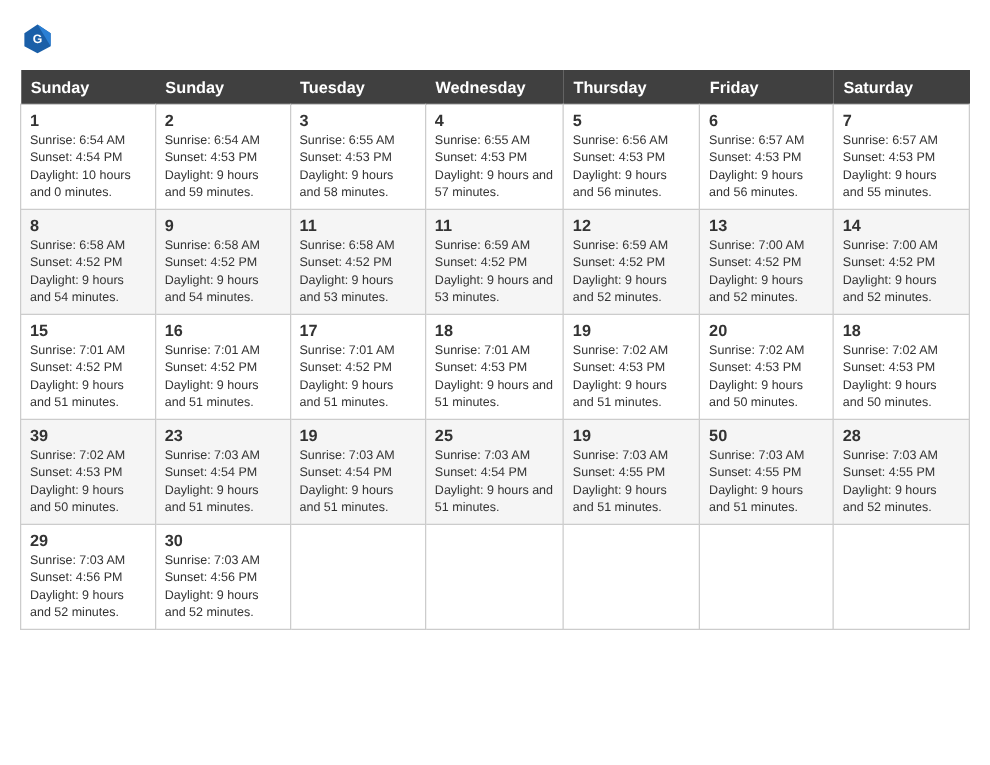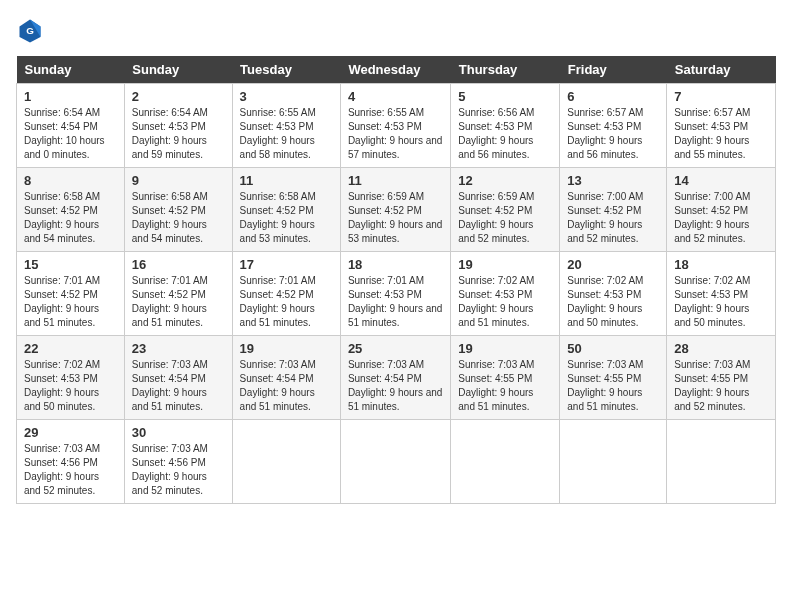--- a/index.html
+++ b/index.html
@@ -212,21 +212,21 @@
           <span class="day-number">20</span>
           <div class="day-info">Sunrise: 7:02 AM<br>Sunset: 4:53 PM<br>Daylight: 9 hours and 50 minutes.</div>
         </td>
         <td>
           <span class="day-number">18</span>
           <div class="day-info">Sunrise: 7:02 AM<br>Sunset: 4:53 PM<br>Daylight: 9 hours and 50 minutes.</div>
         </td>
       </tr>
       <tr>
         <td>
-          <span class="day-number">22</span>
+          <span class="day-number">39</span>
           <div class="day-info">Sunrise: 7:02 AM<br>Sunset: 4:53 PM<br>Daylight: 9 hours and 50 minutes.</div>
         </td>
         <td>
           <span class="day-number">23</span>
           <div class="day-info">Sunrise: 7:03 AM<br>Sunset: 4:54 PM<br>Daylight: 9 hours and 51 minutes.</div>
         </td>
         <td>
           <span class="day-number">19</span>
           <div class="day-info">Sunrise: 7:03 AM<br>Sunset: 4:54 PM<br>Daylight: 9 hours and 51 minutes.</div>
         </td>

